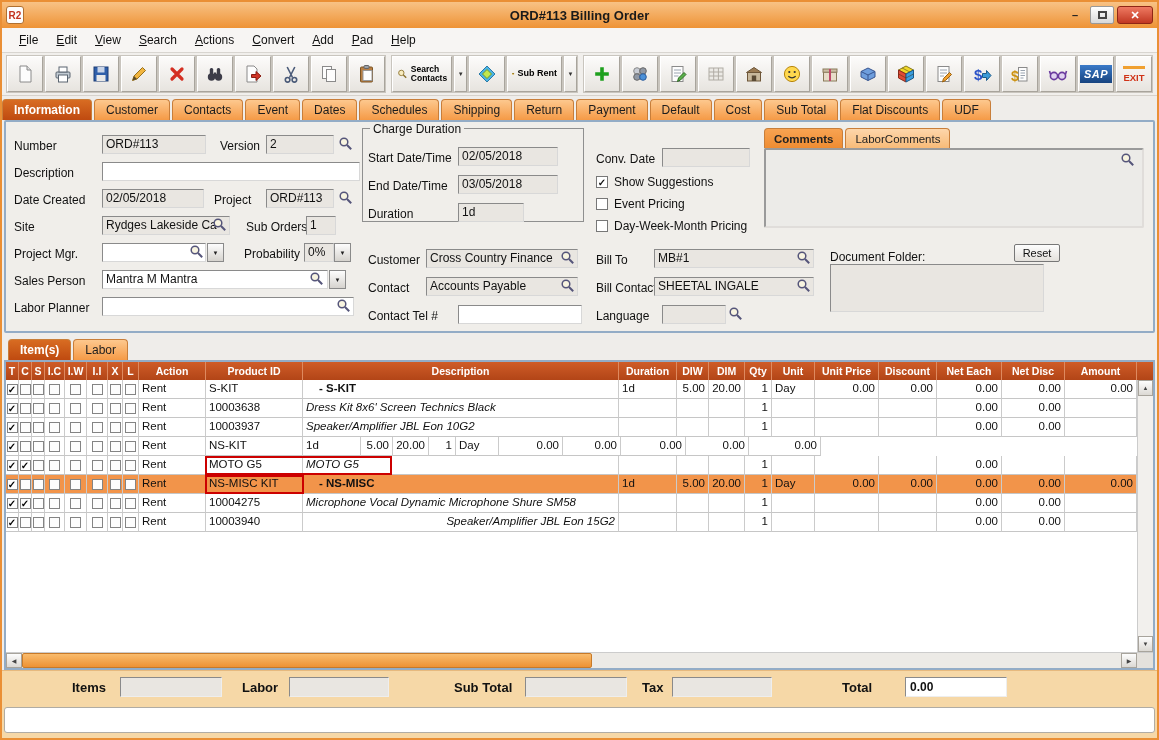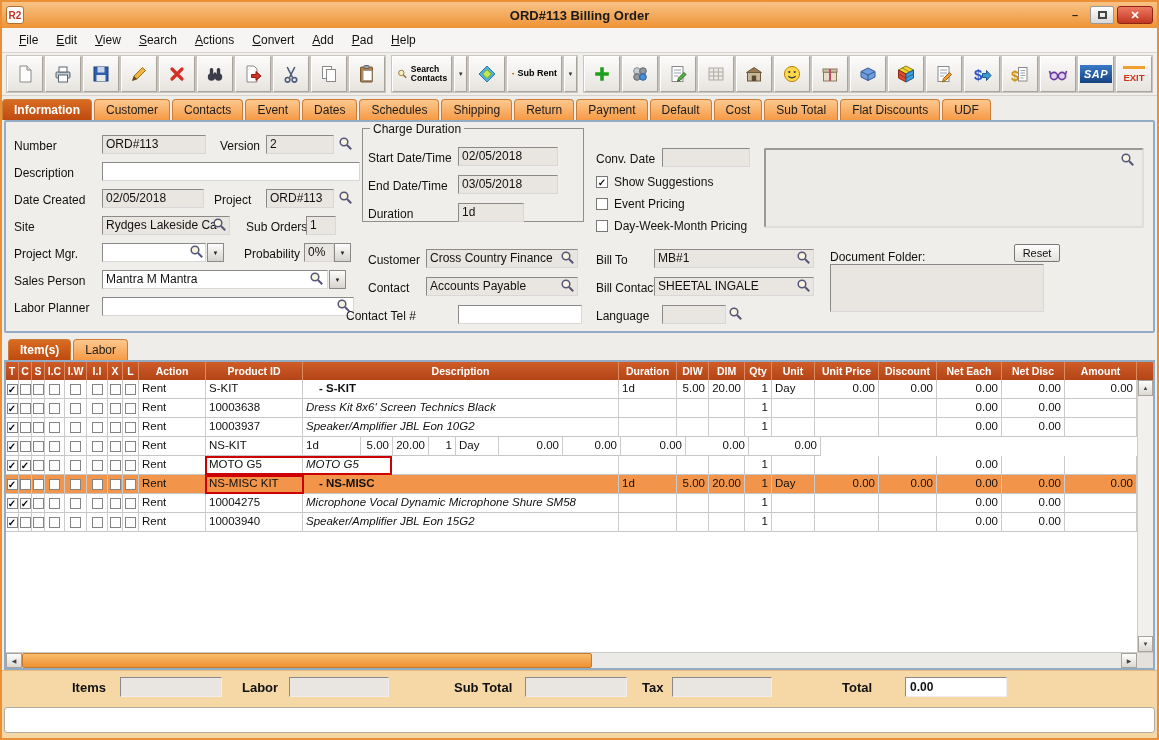--- a/index.html
+++ b/index.html
@@ -409,21 +409,21 @@
     <span class="mag" style="left:554px;top:128px"><svg width="15" height="15" viewBox="0 0 15 15">
           <circle cx="6" cy="6" r="3.8" fill="#f8f4e0" stroke="#55557a" stroke-width="1.5"></circle>
           <line x1="9" y1="9" x2="13.2" y2="13.2" stroke="#55557a" stroke-width="2"></line>
         </svg></span>
     <span class="lbl" style="left:362px;top:159px">Contact</span>
     <div class="fld" style="left:420px;top:155px;width:152px">Accounts Payable</div>
     <span class="mag" style="left:554px;top:156px"><svg width="15" height="15" viewBox="0 0 15 15">
           <circle cx="6" cy="6" r="3.8" fill="#f8f4e0" stroke="#55557a" stroke-width="1.5"></circle>
           <line x1="9" y1="9" x2="13.2" y2="13.2" stroke="#55557a" stroke-width="2"></line>
         </svg></span>
-    <span class="lbl" style="left:340px;top:187px">Contact Tel #</span>
+    <span class="lbl" style="left:362px;top:187px">Contact Tel #</span>
     <div class="fld white" style="left:452px;top:183px;width:124px"></div>
 
     <span class="lbl" style="left:590px;top:30px">Conv. Date</span>
     <div class="fld" style="left:656px;top:26px;width:88px"></div>
     <div style="position:absolute;left:590px;top:50px;width:165px;height:66px">
         <div class="opt-row" style="top: 0px;">
           <span class="chk">✓</span>
           <span>Show Suggestions</span>
         </div>
         <div class="opt-row" style="top: 22px;">
@@ -448,20 +448,24 @@
           <circle cx="6" cy="6" r="3.8" fill="#f8f4e0" stroke="#55557a" stroke-width="1.5"></circle>
           <line x1="9" y1="9" x2="13.2" y2="13.2" stroke="#55557a" stroke-width="2"></line>
         </svg></span>
     <span class="lbl" style="left:590px;top:187px">Language</span>
     <div class="fld" style="left:656px;top:183px;width:64px"></div>
     <span class="mag" style="left:722px;top:184px"><svg width="15" height="15" viewBox="0 0 15 15">
           <circle cx="6" cy="6" r="3.8" fill="#f8f4e0" stroke="#55557a" stroke-width="1.5"></circle>
           <line x1="9" y1="9" x2="13.2" y2="13.2" stroke="#55557a" stroke-width="2"></line>
         </svg></span>
 
+    <div class="comments-tabs">
+        <div class="ctab active">Comments</div>
+        <div class="ctab">LaborComments</div>
+      </div>
     <div class="cbox" style="left:758px;top:26px;width:380px;height:80px"></div>
     <span class="mag" style="left:1114px;top:30px"><svg width="15" height="15" viewBox="0 0 15 15">
           <circle cx="6" cy="6" r="3.8" fill="#f8f4e0" stroke="#55557a" stroke-width="1.5"></circle>
           <line x1="9" y1="9" x2="13.2" y2="13.2" stroke="#55557a" stroke-width="2"></line>
         </svg></span>
 
     <span class="lbl" style="left:824px;top:128px">Document Folder:</span>
     <div class="reset-btn" style="left:1008px;top:122px;width:46px">Reset</div>
     <div class="docbox" style="left:824px;top:142px;width:214px;height:48px"></div>
   </div>
@@ -791,21 +795,21 @@
             <span class="cb"></span>
           </div>
           <div class="td c" style="width: 15px;">
             <span class="cb"></span>
           </div>
           <div class="td c" style="width: 16px;">
             <span class="cb"></span>
           </div>
           <div class="td a-left" style="width: 67px;">Rent</div>
           <div class="td a-left" style="width: 97px;">10003940</div>
-          <div class="td a-left itemdesc" style="width: 316px;">Speaker/Amplifier JBL Eon 15G2</div>
+          <div class="td a-left itemdesc" style="width: 316px; text-align: right;">Speaker/Amplifier JBL Eon 15G2</div>
           <div class="td a-left" style="width: 58px;"></div>
           <div class="td a-right" style="width: 32px;"></div>
           <div class="td a-right" style="width: 36px;"></div>
           <div class="td a-right" style="width: 27px;">1</div>
           <div class="td a-left" style="width: 43px;"></div>
           <div class="td a-right" style="width: 64px;"></div>
           <div class="td a-right" style="width: 58px;"></div>
           <div class="td a-right" style="width: 65px;">0.00</div>
           <div class="td a-right" style="width: 63px;">0.00</div>
           <div class="td a-right" style="width: 72px;"></div>

